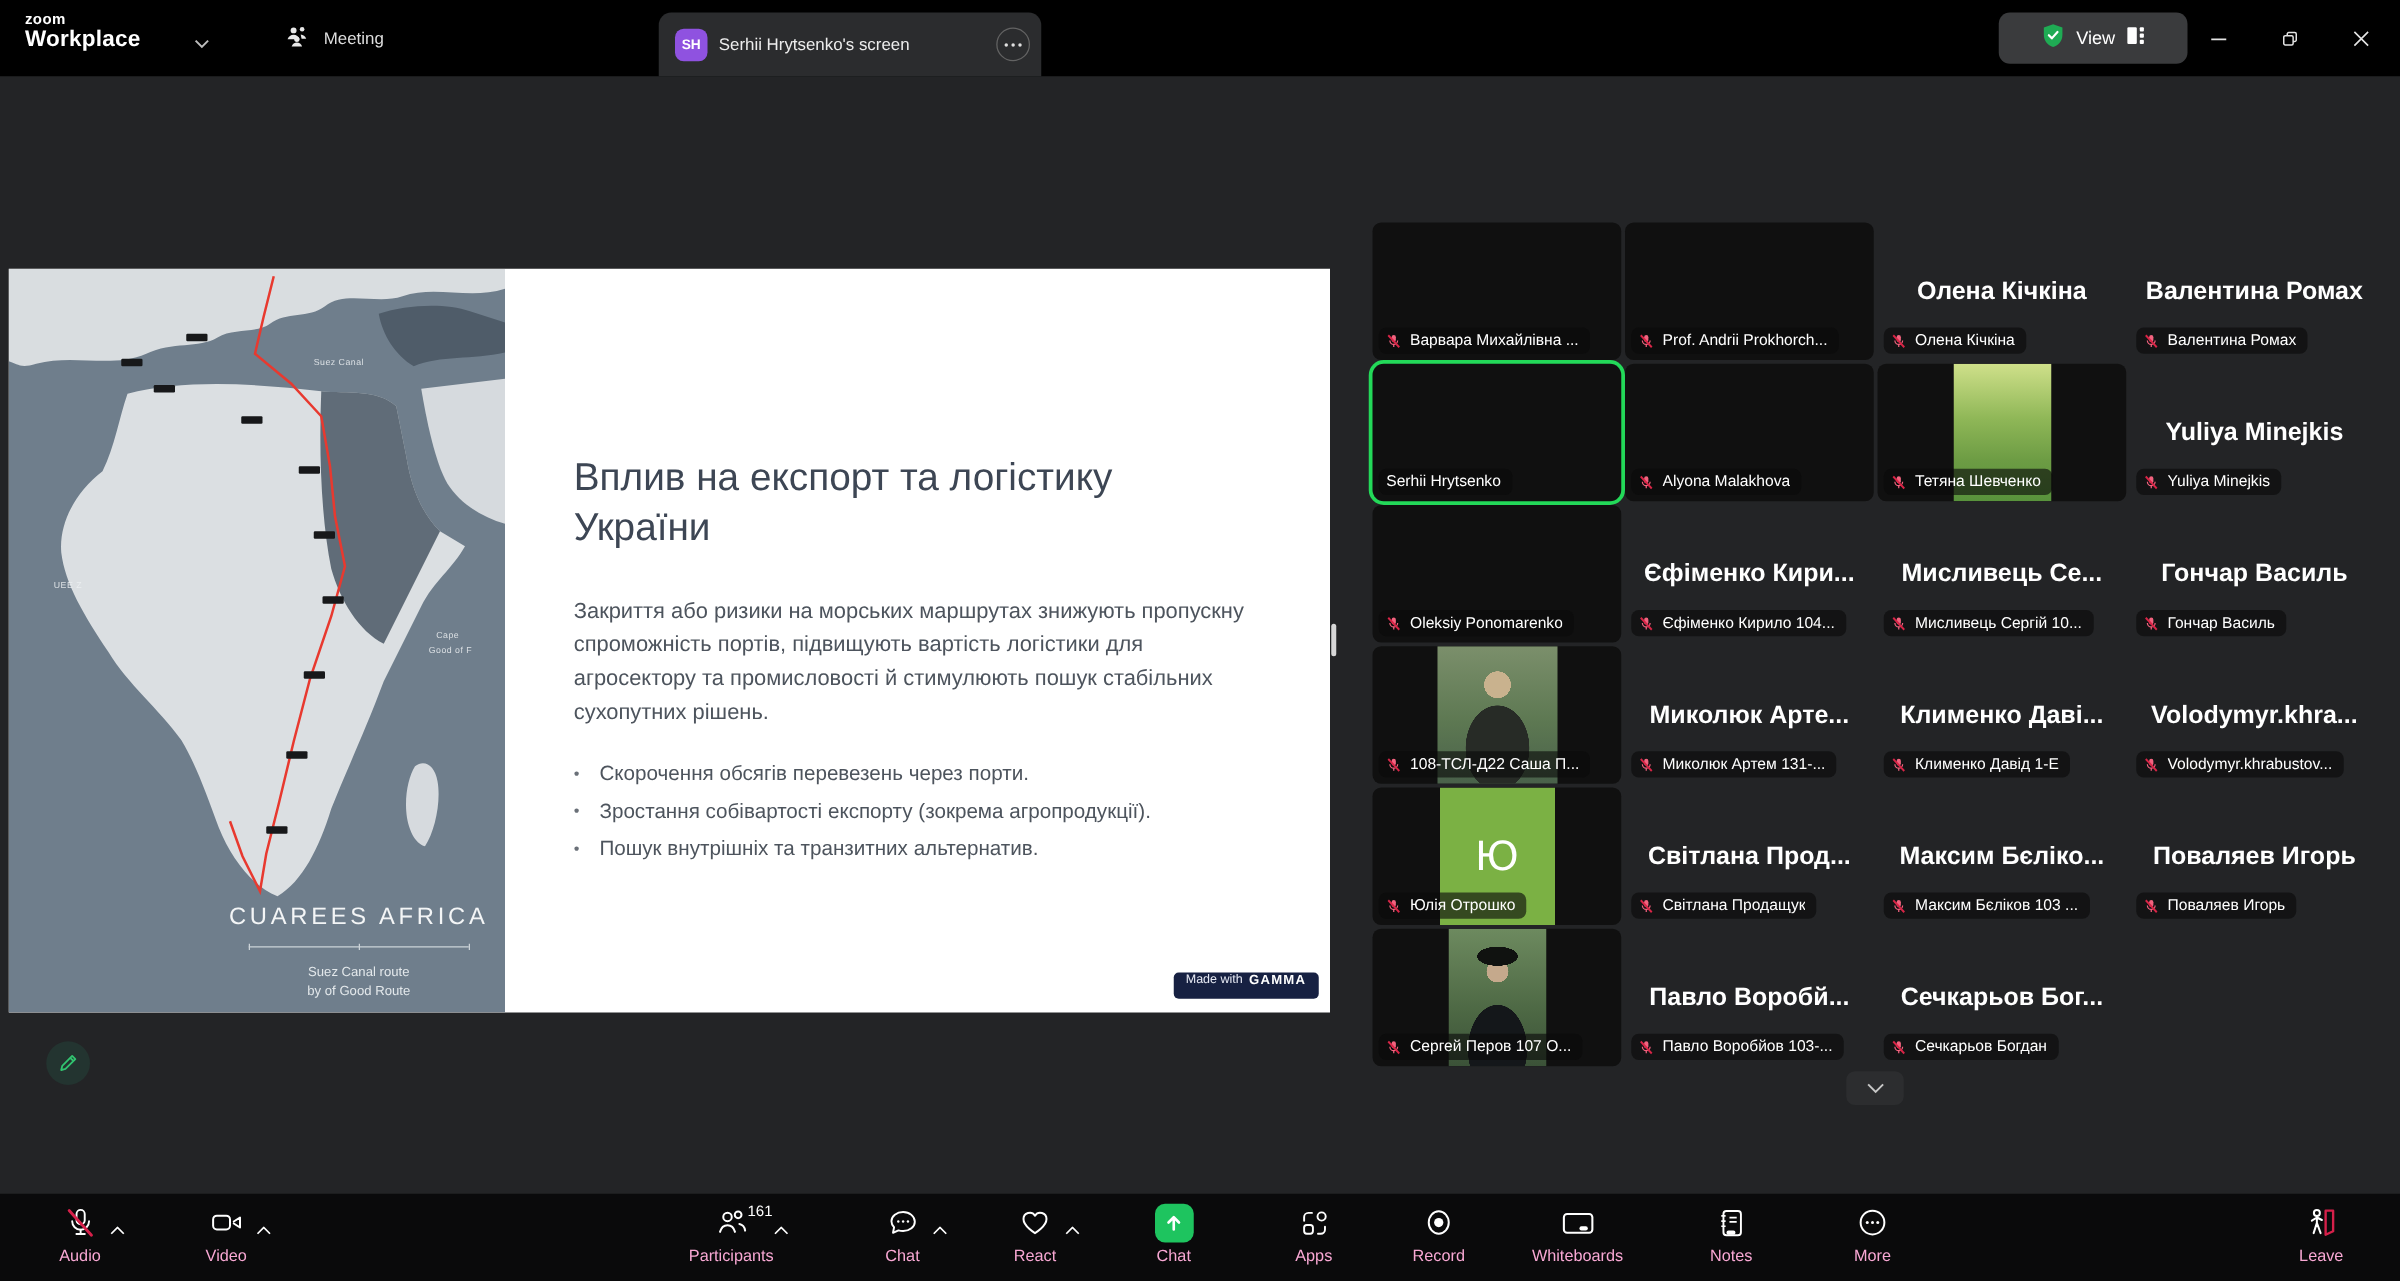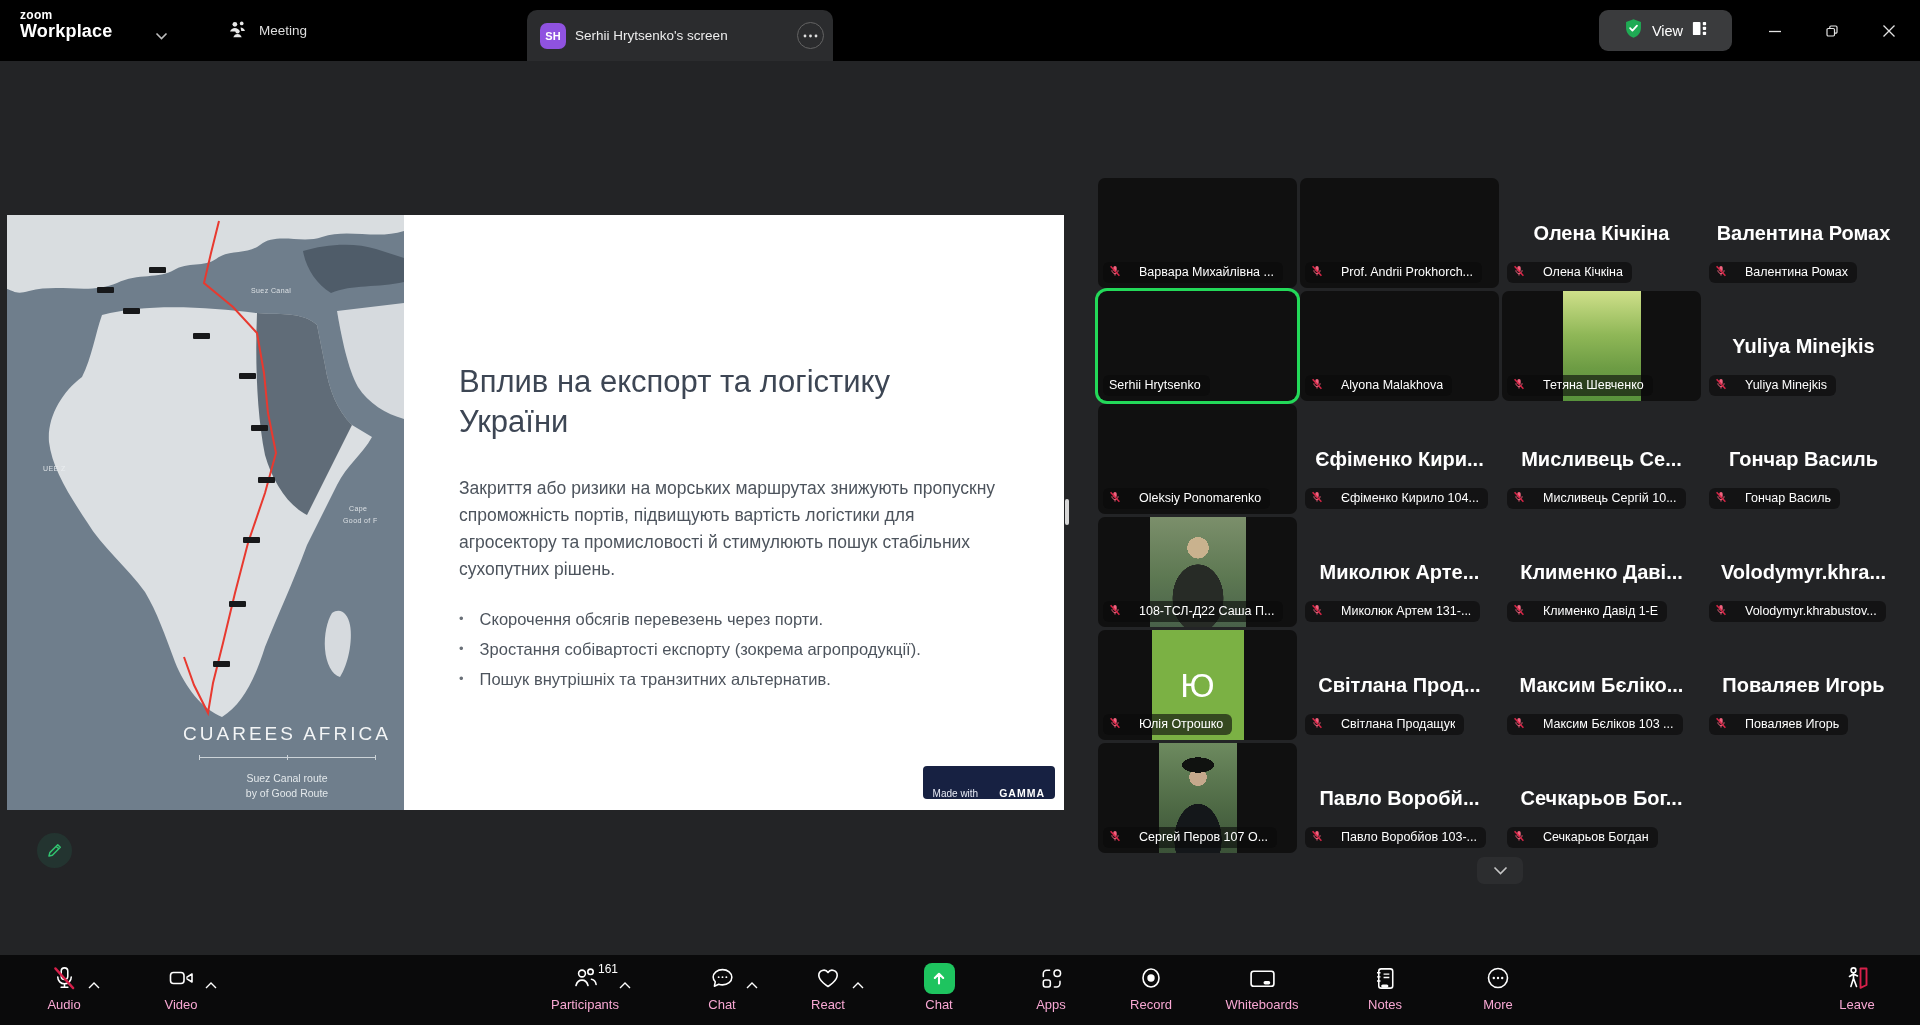--- a/index.html
+++ b/index.html
@@ -14,21 +14,21 @@
   .logo-caret { position:absolute; left:155px; top:26px; }
   .meeting-tab { position:absolute; left:213px; top:0; height:61px; display:flex; align-items:center; gap:11px; padding:0 14px; }
   .meeting-tab .lbl { color:#dedede; font-size:13.5px; }
   .screen-tab { position:absolute; left:527px; top:10px; width:306px; height:51px; background:#2b2c2e;
     border-radius:10px 10px 0 0; display:flex; align-items:center; gap:9px; padding:0 9px 0 13px; }
   .sh-avatar { width:26px; height:26px; border-radius:7px; background:#8f52e0; color:#fff; font-size:11px;
     font-weight:700; display:flex; align-items:center; justify-content:center; flex:none; }
   .tab-title { font-size:13.5px; color:#ededed; flex:1; white-space:nowrap; overflow:hidden; }
   .tab-menu { width:27px; height:27px; border:1px solid #636363; border-radius:50%; display:flex;
     align-items:center; justify-content:center; flex:none; }
-  .view-pill { position:absolute; left:1599px; top:10px; width:133px; height:41px; background:#3a3b3d;
+  .view-pill { position:absolute; left:1599px; top:10px; width:151px; height:41px; background:#3a3b3d;
     border-radius:9px; display:flex; align-items:center; justify-content:center; gap:8px; }
   .view-pill .vlabel { color:#fff; font-size:14.5px; }
   .win-btn { position:absolute; top:0; width:47px; height:61px; display:flex; align-items:center; justify-content:center; }
   .wb-min { left:1751px; } .wb-max { left:1808px; } .wb-close { left:1865px; }
 
   
   .slide { position:absolute; left:7px; top:215px; width:1057px; height:595px; background:#ffffff; }
   .map { position:absolute; left:0; top:0; width:397px; height:595px; overflow:hidden; }
   .map svg { display:block; }
   .map-tiny { position:absolute; color:#eef1f3; font-size:7px; letter-spacing:.4px; opacity:.85; white-space:nowrap; }
@@ -36,40 +36,40 @@
   .map-cap .h { font-size:19px; letter-spacing:3px; font-weight:500; }
   .map-cap .bar { margin:12px auto 10px; width:176px; border-top:1px solid #ccd3d8; position:relative; height:4px; }
   .map-cap .bar i { position:absolute; top:-3px; width:1px; height:5px; background:#ccd3d8; }
   .map-cap .s { font-size:10.5px; color:#e3e8eb; line-height:15px; }
   .slide-text { position:absolute; left:452px; top:147px; width:557px; }
   .slide-title { font-size:31px; line-height:40px; color:#3d4654; font-weight:500; width:480px; }
   .slide-para { margin-top:33px; font-size:17.5px; line-height:27px; color:#4d545d; }
   .slide-bullets { margin-top:25px; list-style:none; }
   .slide-bullets li { display:flex; gap:16px; font-size:16.5px; color:#4d545d; margin-bottom:8px; line-height:22px; }
   .slide-bullets .dot { color:#6a7078; font-size:13px; line-height:22px; }
-  .gamma-badge { position:absolute; right:9px; bottom:11px; height:33px; background:#172142; border-radius:4px;
-    display:flex; align-items:flex-end; gap:21px; padding:0 10px; }
+  .gamma-badge { position:absolute; right:9px; bottom:11px; height:21px; background:#172142; border-radius:4px;
+    display:flex; align-items:flex-start; gap:5px; padding:0 10px; }
   .gamma-badge .pfx { color:#e7eaf4; font-size:10px; }
   .gamma-badge .brand { color:#fff; font-size:10.5px; font-weight:700; letter-spacing:1px; }
   .pencil-btn { position:absolute; left:37px; top:833px; width:35px; height:35px; border-radius:50%;
     background:#233430; display:flex; align-items:center; justify-content:center; }
   .handle { position:absolute; left:1065px; top:499px; width:4px; height:26px; background:#d7d7d7; border-radius:2px; }
 
   
   .grid { position:absolute; left:1098px; top:178px; width:806px; display:grid;
     grid-template-columns:repeat(4,199px); grid-auto-rows:110px; gap:3px; }
   .tile { position:relative; border-radius:7px; overflow:hidden; }
   .tile.has-video { background:#101010; }
   .tile.active { box-shadow:0 0 0 3px #23d959; border-radius:9px; }
   .big-name { position:absolute; inset:0; display:flex; align-items:center; justify-content:center;
     font-size:20px; font-weight:700; color:#fff; white-space:nowrap; z-index:2; }
   .avatar-letter { position:absolute; inset:0; display:flex; align-items:center; justify-content:center;
     font-size:34px; font-weight:500; color:#fff; z-index:2; }
-  .chip { position:absolute; left:5px; bottom:5px; max-width:188px; display:inline-flex; align-items:flex-start;
-    gap:18px; background:rgba(10,10,10,.62); border-radius:6px; padding:3px 9px 4px 6px; z-index:3; }
+  .chip { position:absolute; left:5px; bottom:5px; max-width:188px; display:inline-flex; align-items:flex-end;
+    gap:7px; background:rgba(10,10,10,.62); border-radius:6px; padding:3px 9px 4px 6px; z-index:3; }
   .chip-text { color:#fff; font-size:12.5px; white-space:nowrap; overflow:hidden; }
   .chip-mic { display:flex; flex:none; }
   
   .v-warm { background: radial-gradient(circle 14px at 52% 56%, #96684c 97%, rgba(0,0,0,0) 98%),
     radial-gradient(ellipse 38px 48px at 52% 102%, #241610 95%, rgba(0,0,0,0) 96%),
     linear-gradient(95deg,#43291a,#7c4e2c 42%,#94633a 60%,#5f3b22); }
   .v-plant { background: radial-gradient(circle 14px at 45% 48%, #b08968 97%, rgba(0,0,0,0) 98%),
     radial-gradient(ellipse 36px 42px at 45% 100%, #2e2a28 95%, rgba(0,0,0,0) 96%),
     radial-gradient(ellipse 40px 58px at 88% 82%, #3e6b3a 80%, rgba(0,0,0,0) 81%),
     linear-gradient(180deg,#d7d2c9,#c6c0b5 70%,#b2aB9e); }

